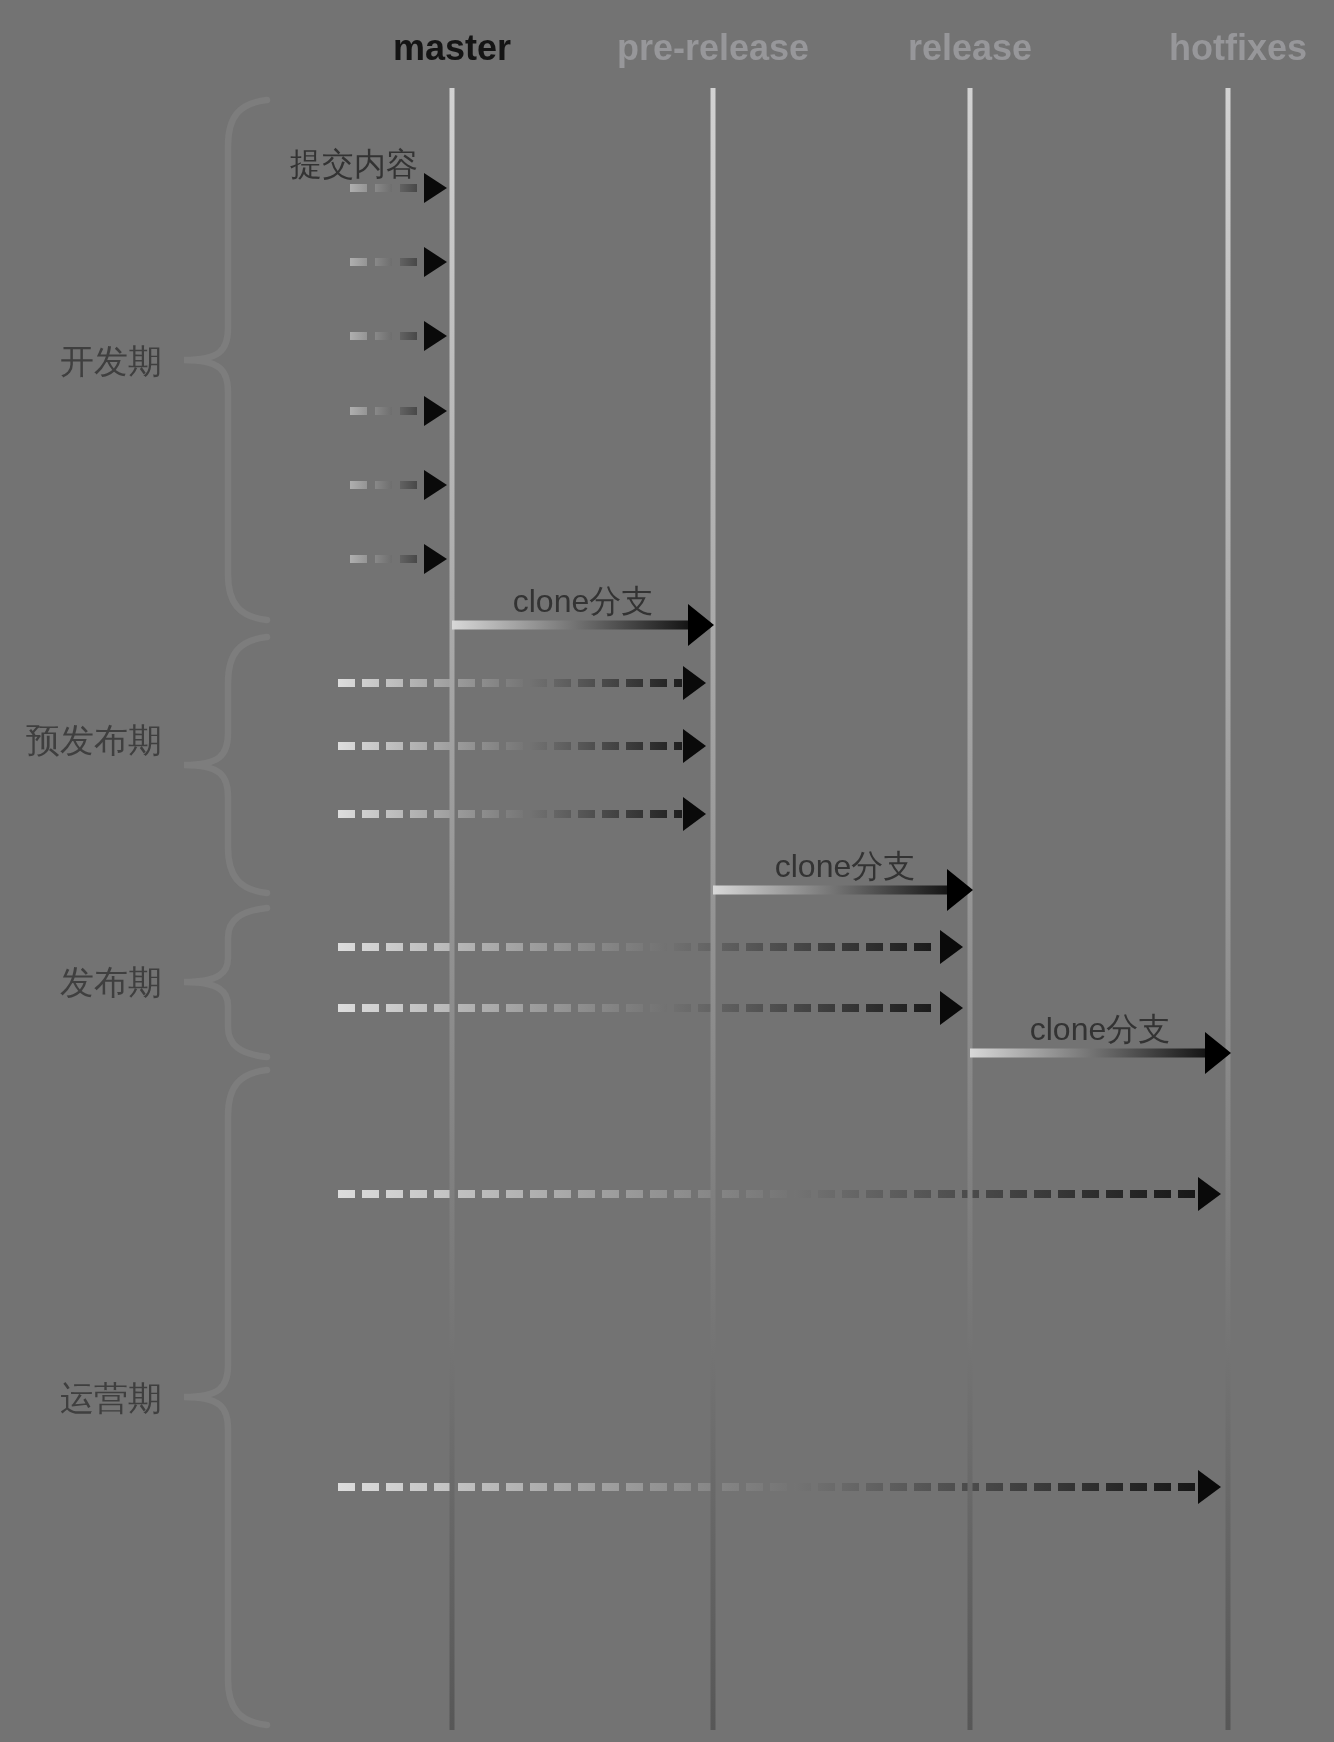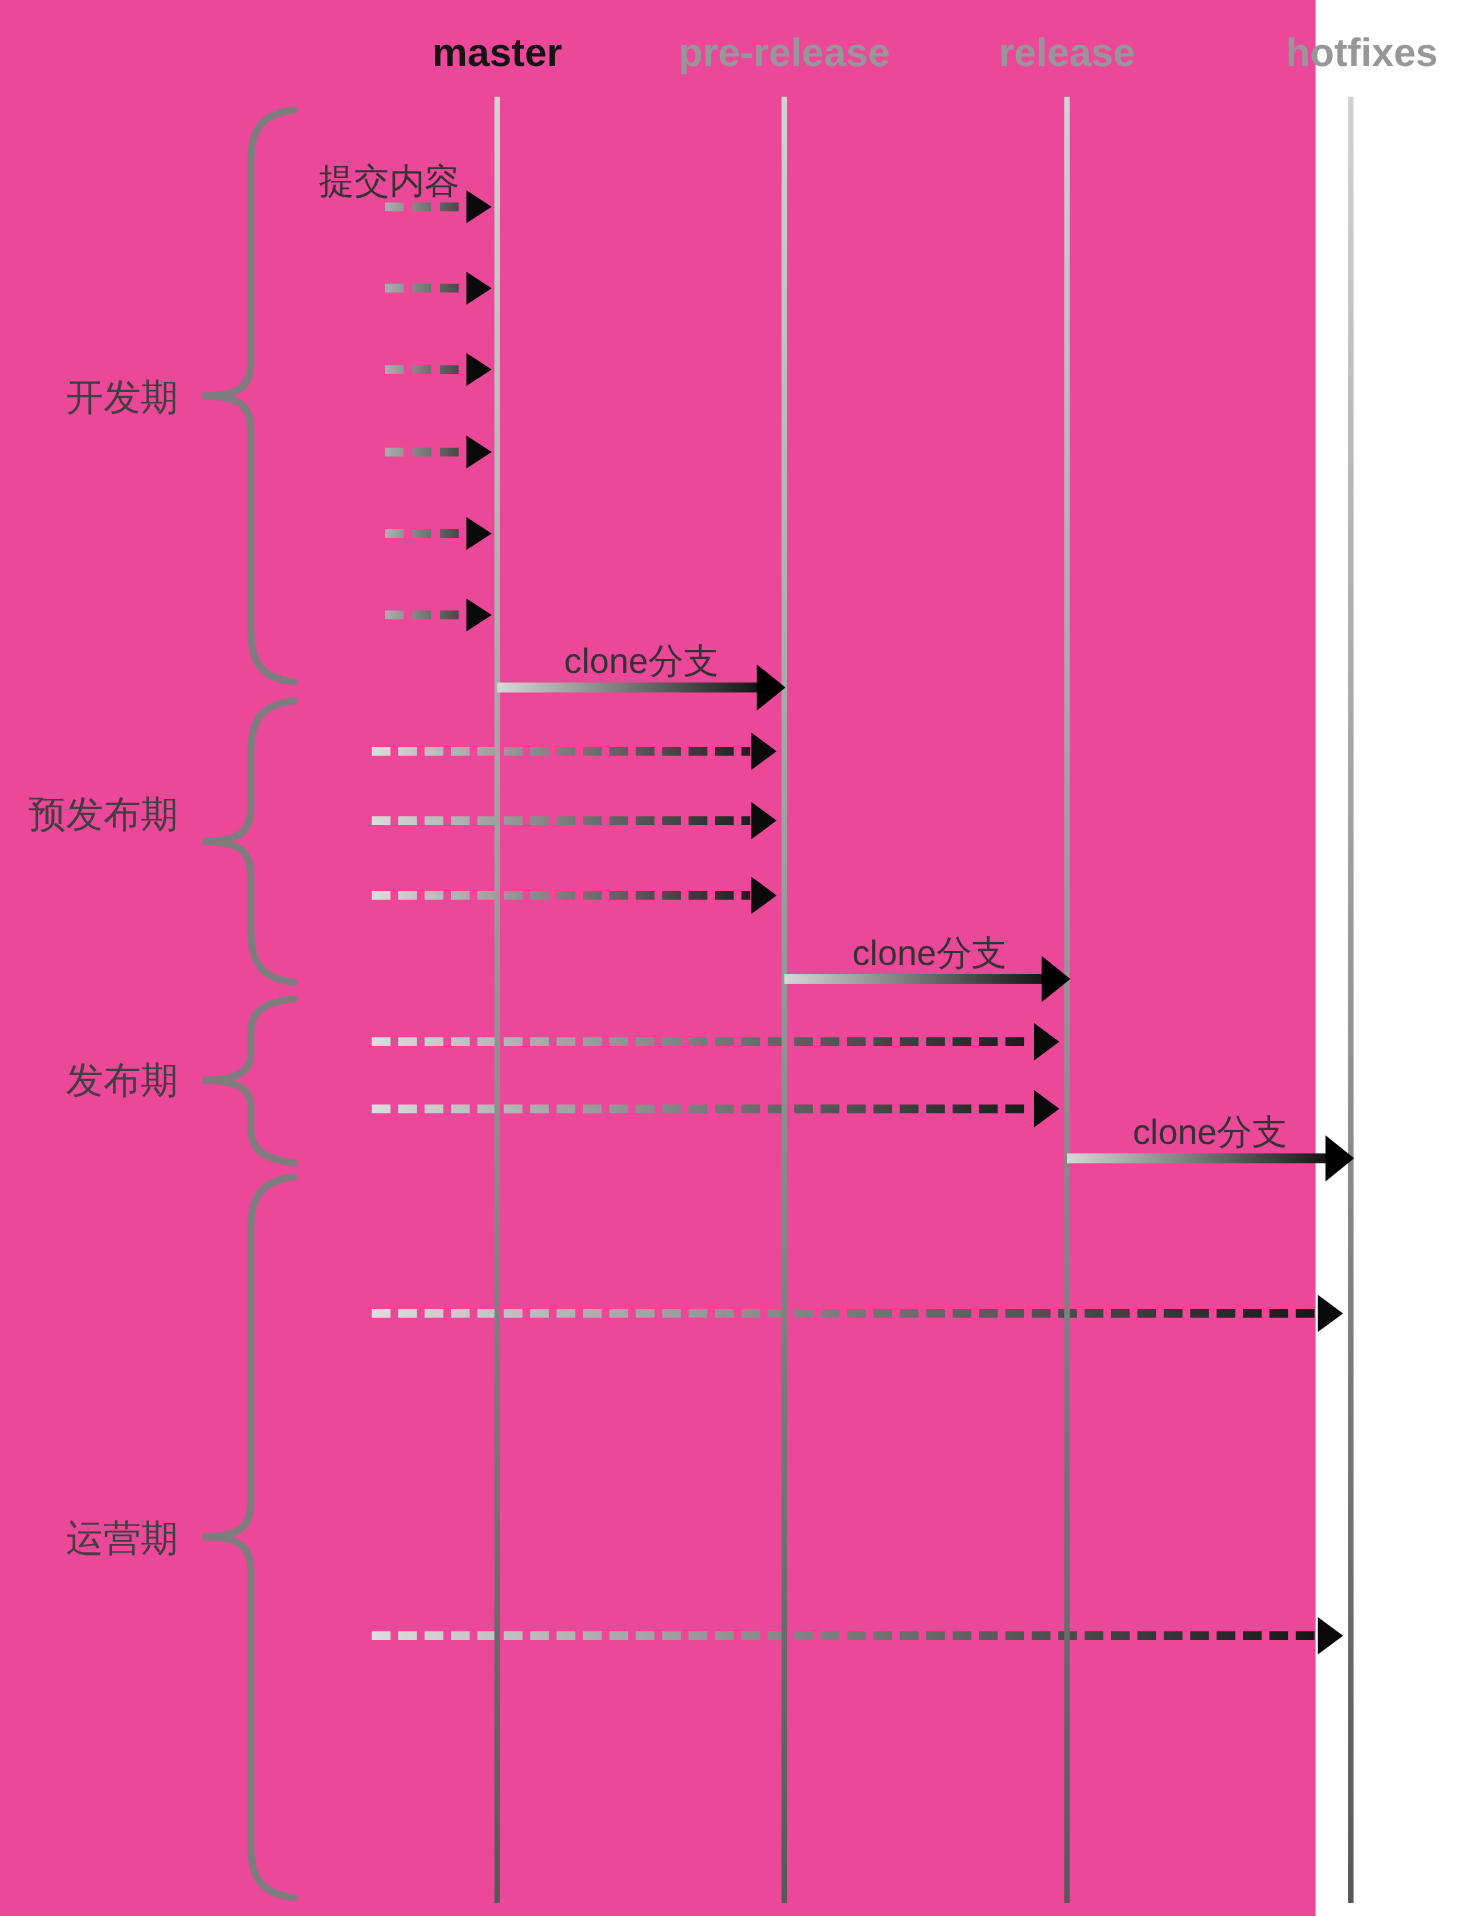--- a/index.html
+++ b/index.html
@@ -6,23 +6,23 @@
     margin: 0;
     padding: 0;
     background: #ffffff;
     width: 1334px;
     height: 1742px;
     overflow: hidden;
     font-family: "Liberation Sans", "DejaVu Sans", sans-serif;
   }
   #stage {
     position: relative;
-    width: 1196px;
+    width: 1334px;
     height: 1742px;
-    background: #ec4899;
+    background: #737373;
   }
   svg { display: block; }
   text {
     font-family: "Liberation Sans", "DejaVu Sans", sans-serif;
   }
   .branch-title { font-size: 36px; font-weight: 600; }
   .phase-title  { font-size: 34px; font-weight: 400; }
   .anno         { font-size: 32px; font-weight: 400; }
 </style>
 </head>

